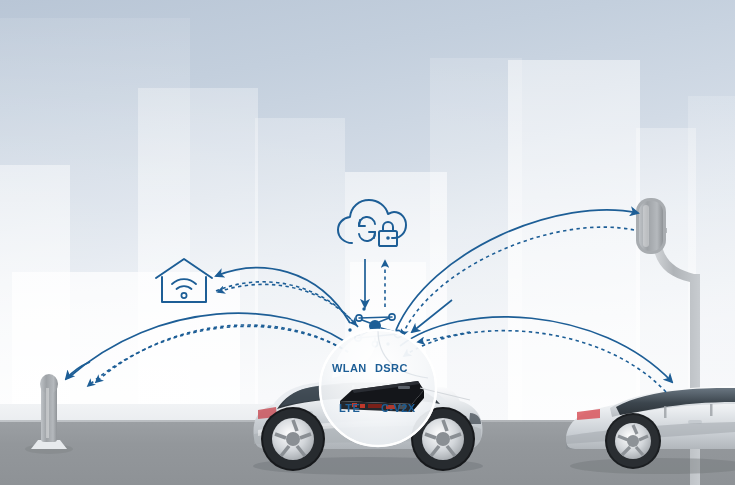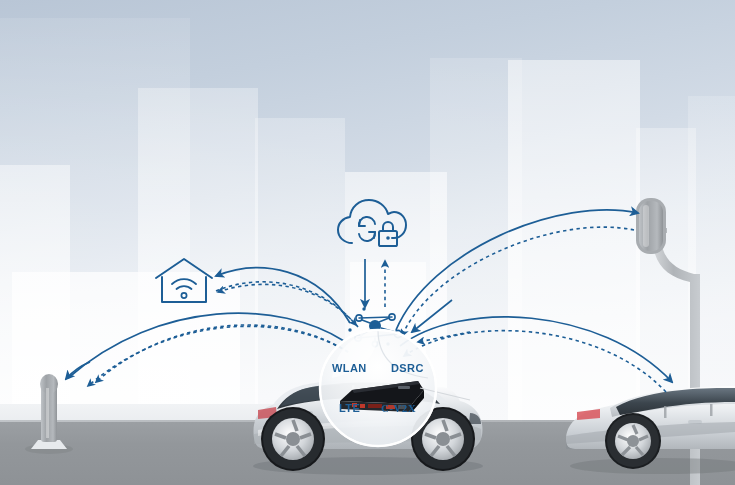--- a/index.html
+++ b/index.html
@@ -317,17 +317,17 @@
         <rect x="386" y="405" width="9" height="4" fill="#b03a2e"></rect>
         <rect x="398" y="405" width="8" height="4" fill="#4a4f55"></rect>
         <rect x="398" y="386" width="12" height="3" rx="1" fill="#5a6068"></rect>
         <path d="M420 388 L470 400" stroke="#d4d8dc" stroke-width="1.2" fill="none"></path>
       </g>
       <circle cx="378" cy="388" r="58" fill="none" stroke="#ffffff" stroke-width="2.4" opacity=".95"></circle>
     </g>
   </svg>
 
   <div class="lbl" style="left:332px;top:362px;">WLAN</div>
-  <div class="lbl" style="left:391px;top:362px;">DSRC</div>
+  <div class="lbl" style="left:375px;top:362px;">DSRC</div>
   <div class="lbl" style="left:339px;top:402px;text-align:right;">LTE</div>
-  <div class="lbl" style="left:381px;top:402px;font-family:Liberation Serif, serif;">C-V2X</div>
+  <div class="lbl" style="left:381px;top:402px;">C-V2X</div>
 
 </div>
 
 </body></html>

